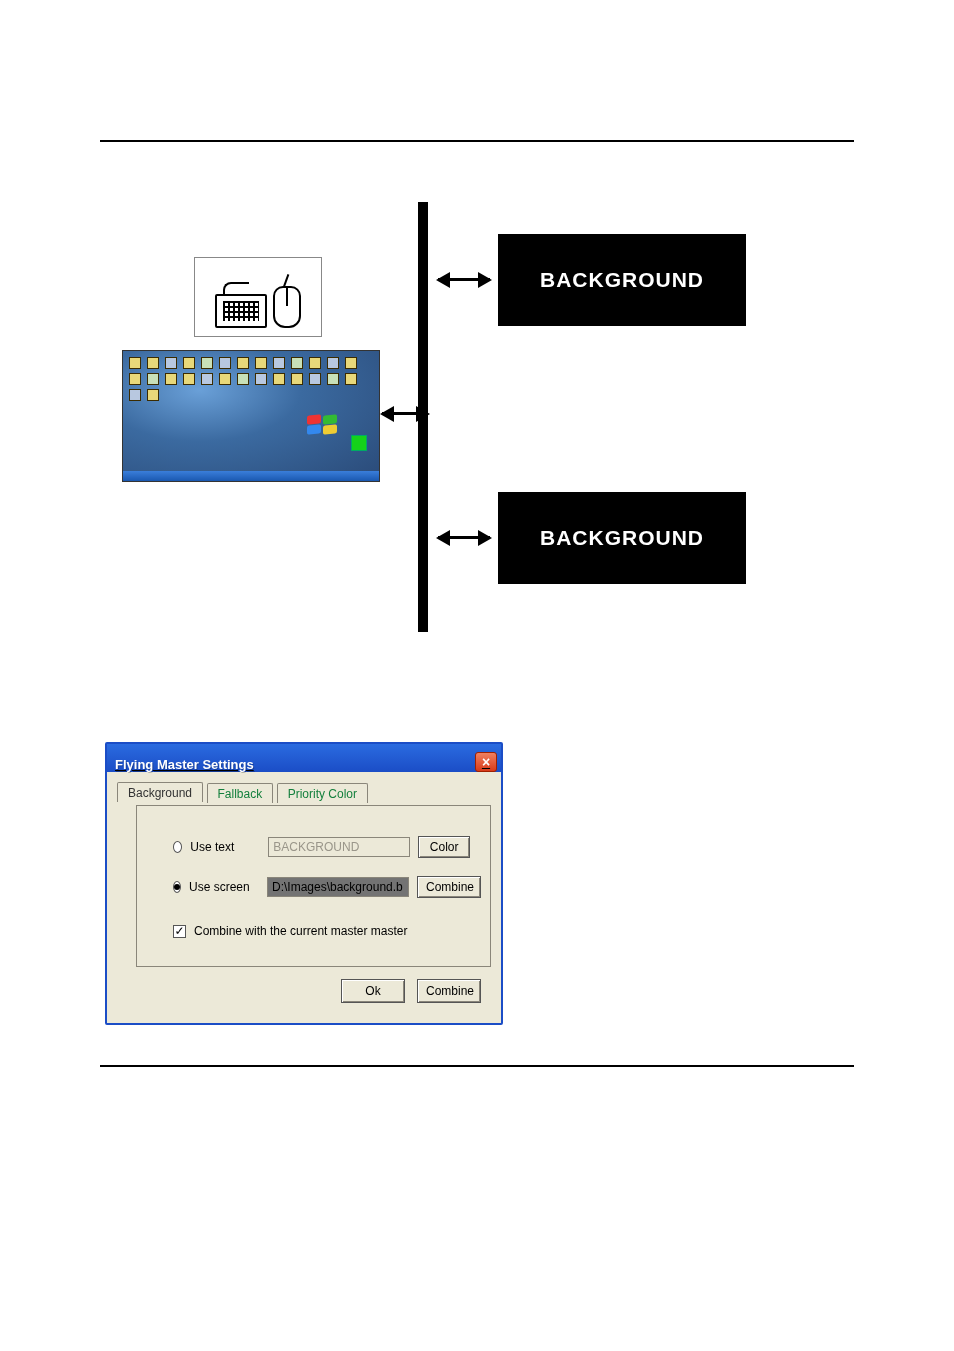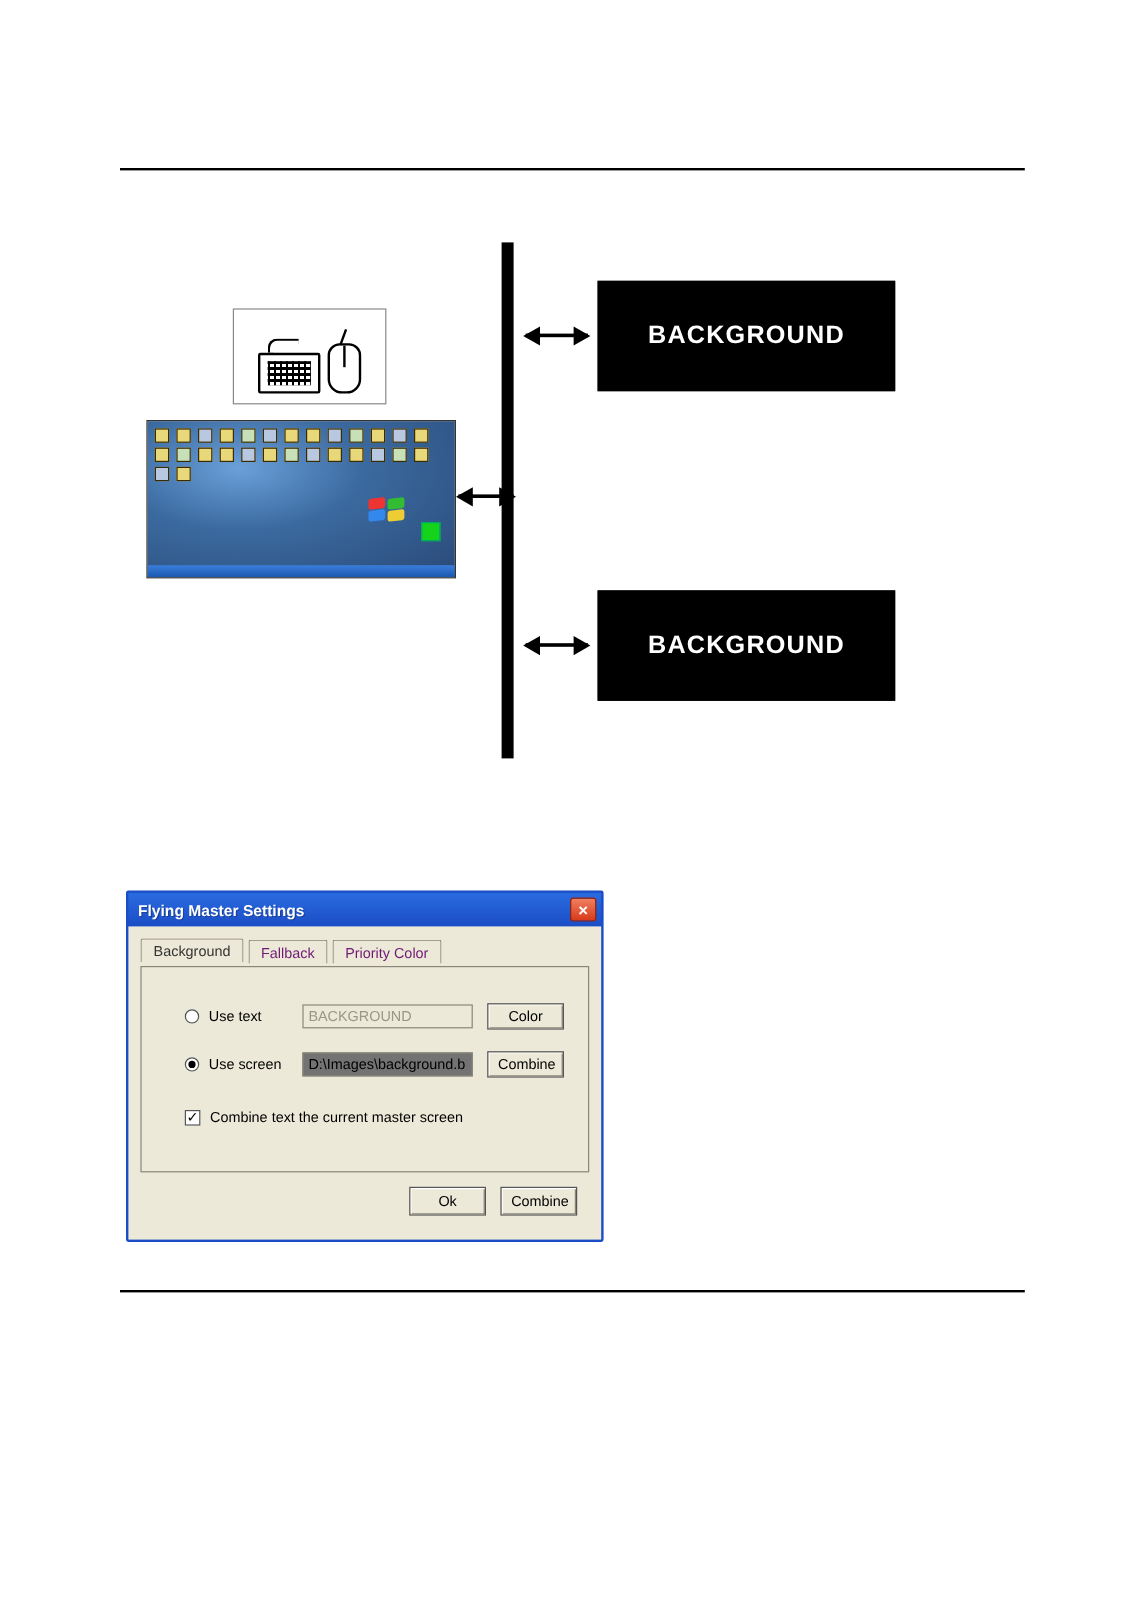--- a/index.html
+++ b/index.html
@@ -158,24 +158,25 @@
   
   .dialog {
     width: 398px;
     margin: 100px 0 40px 5px;
     border: 2px solid #1b4dc6;
     border-radius: 2px;
     background: #1b4dc6;
     font-family: Tahoma, Arial, sans-serif;
   }
   .titlebar {
-    display: flex; align-items: center; justify-content: space-between;
+    display: flex; align-items: flex-end; justify-content: space-between;
     height: 28px;
     padding: 0 4px 0 8px;
     background: linear-gradient(#2a6be0, #1b4dc6);
+    text-decoration: underline;
   }
   .title { color: #fff; font-size: 13px; font-weight: 700; text-shadow: 1px 1px 0 rgba(0,0,0,.25);}
   .closebtn {
     width: 22px; height: 20px;
     background: linear-gradient(#f08060, #d83a1a);
     border: 1px solid #a02000;
     border-radius: 3px;
     color: #fff;
     display: flex; align-items: center; justify-content: center;
     font-size: 14px; font-weight: 700;
@@ -193,25 +194,26 @@
     font-size: 12px;
     background: #ece9d8;
     border: 1px solid #8a867a;
     border-bottom: none;
     border-top-left-radius: 2px;
     border-top-right-radius: 2px;
     margin-right: -1px;
     color: #333;
   }
   .tab.active { position: relative; top: 0; background: #ece9d8; }
-  .tab:not(.active) { position: relative; top: 1px; background: #ece9d8; color: #701a75; }
+  .tab:not(.active) { position: relative; top: 1px; background: #ece9d8; color: #15803d; }
   .tabpanel {
     border: 1px solid #8a867a;
     margin-top: -1px;
-    padding: 30px 20px 38px 36px;
+    padding: 30px 20px 28px 36px;
+    margin-left: 19px;
   }
   .row { display: flex; align-items: center; gap: 8px; margin-bottom: 18px; }
   .radio {
     width: 12px; height: 12px; border: 1px solid #555; border-radius: 50%;
     display: inline-flex; align-items: center; justify-content: center;
     background: #fff;
   }
   .radio.sel::after { content:""; width:6px; height:6px; background:#000; border-radius:50%; }
   .lbl { font-size: 12px; min-width: 70px; }
   .txt {
@@ -333,21 +335,21 @@
 
         <div class="row">
           <span class="radio sel"></span>
           <span class="lbl">Use screen</span>
           <input class="txt" value="D:\Images\background.b" style="">
           <button class="btn sm sidebtn">Combine</button>
         </div>
 
         <div class="row" style="margin-top:26px; margin-bottom:0;">
           <span class="chk"></span>
-          <span class="lbl" style="min-width:auto;">Combine text the current master screen</span>
+          <span class="lbl" style="min-width:auto;">Combine with the current master master</span>
         </div>
 
       </div>
       <div class="button-row">
         <button class="btn bigbtn">Ok</button>
         <button class="btn bigbtn">Combine</button>
       </div>
     </div>
   </div>
 

